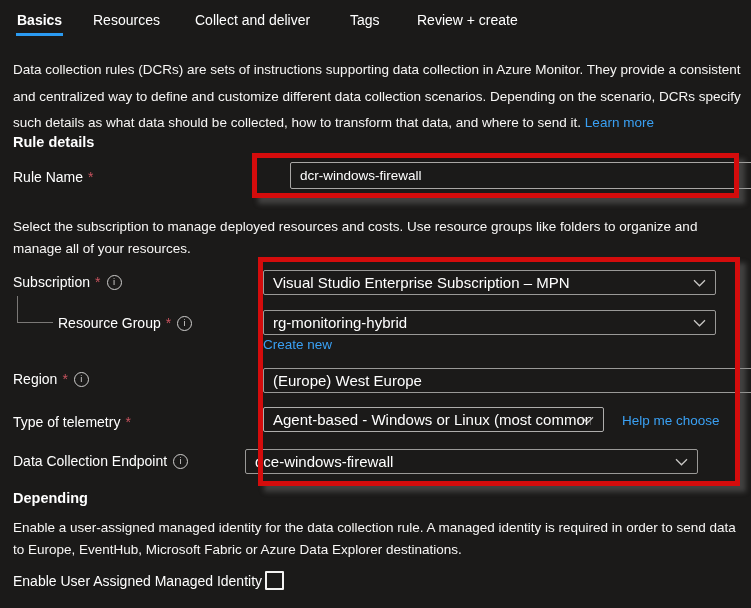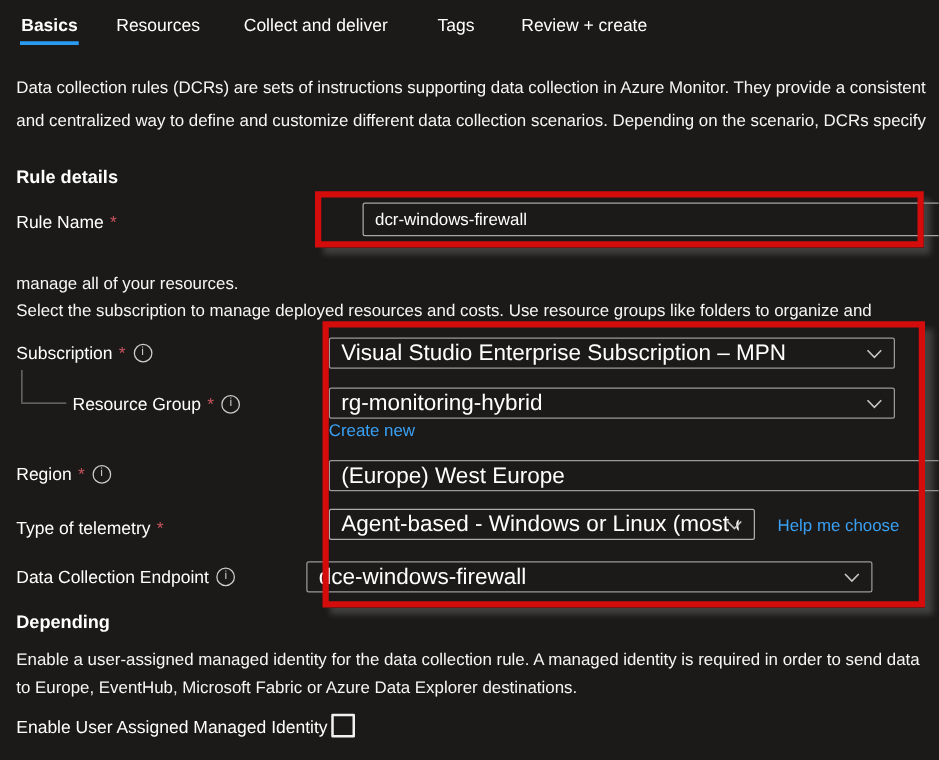--- a/index.html
+++ b/index.html
@@ -28,21 +28,21 @@
   }
   
   .txt-input {
     position:absolute; box-sizing:border-box; background:transparent;
     border:1px solid #a9a7a5; border-radius:2px; color:#ffffff;
     font-family:inherit; font-size:13.5px; padding:0 9px; outline:none;
   }
   .dd {
     position:absolute; box-sizing:border-box; border:1px solid #9a9997; border-radius:2px;
     display:flex; align-items:center; padding:0 12px 0 9px;
-    font-size:18px; color:#ffffff; cursor:pointer; background:transparent;
+    font-size:15px; color:#ffffff; cursor:pointer; background:transparent;
   }
   .dd .chev { position:absolute; right:9px; top:50%; transform:translateY(-50%); display:flex; }
   .dd .dd-value { white-space:nowrap; overflow:hidden; }
   .link { position:absolute; color:#3aa0f3; font-size:13.5px; text-decoration:none; cursor:pointer; white-space:nowrap; }
   .inline-link { color:#3aa0f3; text-decoration:none; cursor:pointer; }
   .checkbox {
     position:absolute; box-sizing:border-box; width:19px; height:19px;
     border:2px solid #f3f2f1; border-radius:1px; background:transparent; cursor:pointer;
   }
   
@@ -62,35 +62,39 @@
   <div class="tab active" style="left:17px">Basics</div>
   <div class="tab" style="left:93px">Resources</div>
   <div class="tab" style="left:195px">Collect and deliver</div>
   <div class="tab" style="left:350px">Tags</div>
   <div class="tab" style="left:417px">Review + create</div>
   <div class="tab-underline"></div>
 
   <div class="para intro" style="left:13px; top:57px;">
     <div class="line">Data collection rules (DCRs) are sets of instructions supporting data collection in Azure Monitor. They provide a consistent</div>
     <div class="line">and centralized way to define and customize different data collection scenarios. Depending on the scenario, DCRs specify</div>
+    <div class="line">
+      <span>such details as what data should be collected, how to transform that data, and where to send it.</span>
+      <a class="inline-link">Learn more</a>
+    </div>
   </div>
 
   <div class="heading" style="left:13px; top:134px;">Rule details</div>
 
   <div class="flabel" style="left:13px; top:169px;">
     <span>Rule Name</span>
     <span class="req">*</span>
   </div>
   <input class="txt-input" style="left: 263px; top: 162px; width: 531px; height: 27px; margin-left: 27px;" value="dcr-windows-firewall">
 
   <div class="ann" style="left:252px; top:153px; width:487px; height:45px;"></div>
 
   <div class="para note" style="left:13px; top:216px;">
+    <div class="line">Select the subscription to manage deployed resources and costs. Use resource groups like folders to organize and</div>
     <div class="line">manage all of your resources.</div>
-    <div class="line">Select the subscription to manage deployed resources and costs. Use resource groups like folders to organize and</div>
   </div>
 
   <div class="flabel" style="left:13px; top:274px;">
     <span>Subscription</span>
     <span class="req">*</span>
     <span class="info">i</span>
   </div>
   <div class="dd" style="left:263px; top:270px; width:453px; height:25px;">
     <span class="dd-value">Visual Studio Enterprise Subscription – MPN</span>
     <span class="chev">

